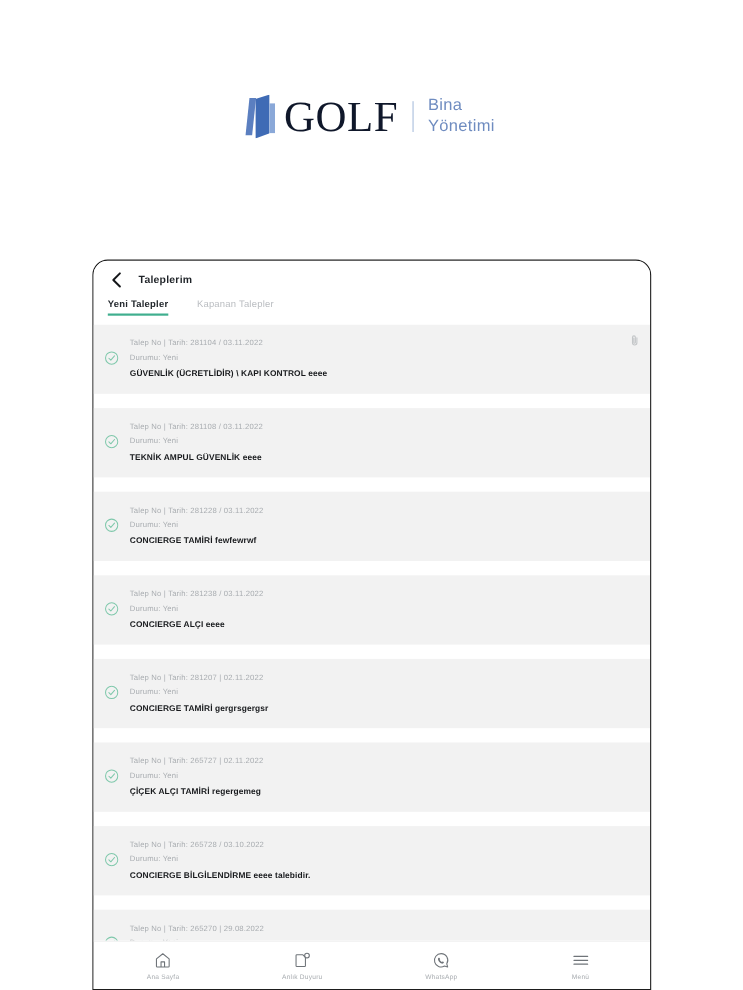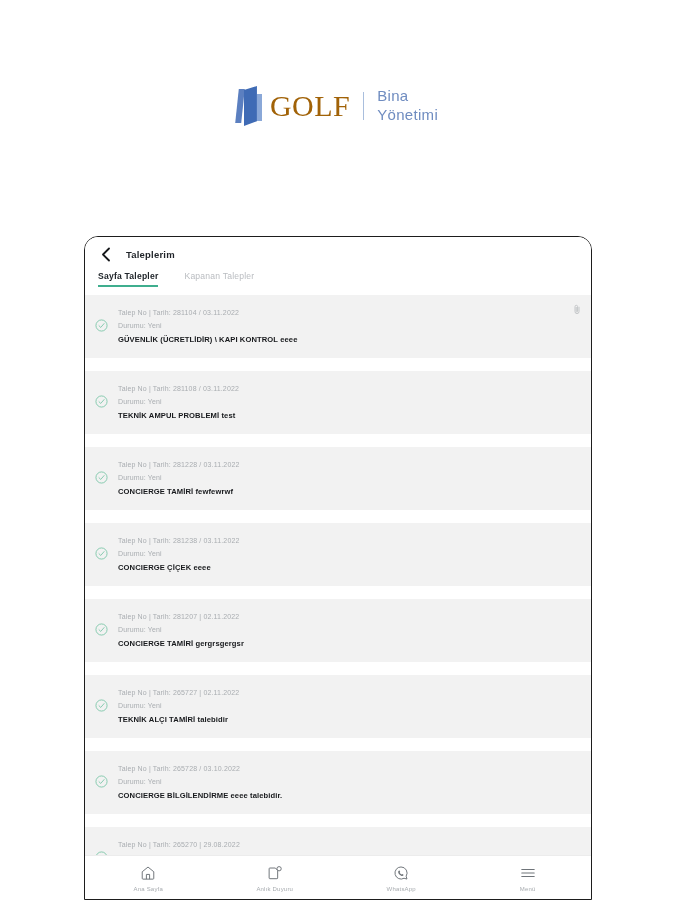--- a/index.html
+++ b/index.html
@@ -35,24 +35,24 @@
     width: 13px; height: 40px;
     background: #3f6bb5;
     clip-path: polygon(0 10%, 100% 0, 100% 88%, 0 100%);
   }
   .logo-mark .bar-c {
     position: absolute; left: 20px; top: 8px;
     width: 5px; height: 27px;
     background: #8aa8d8;
   }
   .logo-word {
-    font-size: 30px;
+    font-size: 39px;
     letter-spacing: 0.5px;
     font-weight: 400;
-    color: #a16207;
+    color: #0f172a;
     font-family: "Liberation Serif", "DejaVu Serif", serif;
     line-height: 1;
   }
   .logo-div {
     width: 1px; height: 28px; background: #a9bedd; margin: 0 6px;
   }
   .logo-sub {
     display: flex; flex-direction: column; justify-content: center;
     line-height: 1.25;
   }
@@ -235,21 +235,21 @@
   <div class="appbar">
     <div class="back-icon">
       <svg width="10" height="15" viewBox="0 0 10 15" fill="none">
         <path d="M8 1.5 L2 7.5 L8 13.5" stroke="#15171a" stroke-width="1.8" stroke-linecap="round" stroke-linejoin="round"></path>
       </svg>
     </div>
     <div class="appbar-title">Taleplerim</div>
   </div>
 
   <div class="tabs">
-    <div class="tab active">Sayfa Talepler</div>
+    <div class="tab active">Yeni Talepler</div>
     <div class="tab">Kapanan Talepler</div>
   </div>
 
   <div class="list">
 
     <div class="row">
       <span class="check">
         <svg width="13" height="13" viewBox="0 0 14 14" fill="none">
           <circle cx="7" cy="7" r="6" stroke="#7fc8ab" stroke-width="1"></circle>
           <path d="M4.3 7.2 L6.2 9.1 L9.8 4.9" stroke="#7fc8ab" stroke-width="1" stroke-linecap="round" stroke-linejoin="round"></path>
@@ -270,21 +270,21 @@
     <div class="row">
       <span class="check">
         <svg width="13" height="13" viewBox="0 0 14 14" fill="none">
           <circle cx="7" cy="7" r="6" stroke="#7fc8ab" stroke-width="1"></circle>
           <path d="M4.3 7.2 L6.2 9.1 L9.8 4.9" stroke="#7fc8ab" stroke-width="1" stroke-linecap="round" stroke-linejoin="round"></path>
         </svg>
       </span>
       <div class="row-body">
         <div class="meta">Talep No | Tarih: 281108 / 03.11.2022</div>
         <div class="status">Durumu: Yeni</div>
-        <div class="title">TEKNİK AMPUL PROBLEMİ test</div>
+        <div class="title">TEKNİK AMPUL GÜVENLİK eeee</div>
       </div>
     </div>
 
     <div class="row">
       <span class="check">
         <svg width="13" height="13" viewBox="0 0 14 14" fill="none">
           <circle cx="7" cy="7" r="6" stroke="#7fc8ab" stroke-width="1"></circle>
           <path d="M4.3 7.2 L6.2 9.1 L9.8 4.9" stroke="#7fc8ab" stroke-width="1" stroke-linecap="round" stroke-linejoin="round"></path>
         </svg>
       </span>
@@ -298,21 +298,21 @@
     <div class="row">
       <span class="check">
         <svg width="13" height="13" viewBox="0 0 14 14" fill="none">
           <circle cx="7" cy="7" r="6" stroke="#7fc8ab" stroke-width="1"></circle>
           <path d="M4.3 7.2 L6.2 9.1 L9.8 4.9" stroke="#7fc8ab" stroke-width="1" stroke-linecap="round" stroke-linejoin="round"></path>
         </svg>
       </span>
       <div class="row-body">
         <div class="meta">Talep No | Tarih: 281238 / 03.11.2022</div>
         <div class="status">Durumu: Yeni</div>
-        <div class="title">CONCIERGE ÇİÇEK eeee</div>
+        <div class="title">CONCIERGE ALÇI eeee</div>
       </div>
     </div>
 
     <div class="row">
       <span class="check">
         <svg width="13" height="13" viewBox="0 0 14 14" fill="none">
           <circle cx="7" cy="7" r="6" stroke="#7fc8ab" stroke-width="1"></circle>
           <path d="M4.3 7.2 L6.2 9.1 L9.8 4.9" stroke="#7fc8ab" stroke-width="1" stroke-linecap="round" stroke-linejoin="round"></path>
         </svg>
       </span>
@@ -326,21 +326,21 @@
     <div class="row">
       <span class="check">
         <svg width="13" height="13" viewBox="0 0 14 14" fill="none">
           <circle cx="7" cy="7" r="6" stroke="#7fc8ab" stroke-width="1"></circle>
           <path d="M4.3 7.2 L6.2 9.1 L9.8 4.9" stroke="#7fc8ab" stroke-width="1" stroke-linecap="round" stroke-linejoin="round"></path>
         </svg>
       </span>
       <div class="row-body">
         <div class="meta">Talep No | Tarih: 265727 | 02.11.2022</div>
         <div class="status">Durumu: Yeni</div>
-        <div class="title">TEKNİK ALÇI TAMİRİ talebidir</div>
+        <div class="title">ÇİÇEK ALÇI TAMİRİ regergemeg</div>
       </div>
     </div>
 
     <div class="row">
       <span class="check">
         <svg width="13" height="13" viewBox="0 0 14 14" fill="none">
           <circle cx="7" cy="7" r="6" stroke="#7fc8ab" stroke-width="1"></circle>
           <path d="M4.3 7.2 L6.2 9.1 L9.8 4.9" stroke="#7fc8ab" stroke-width="1" stroke-linecap="round" stroke-linejoin="round"></path>
         </svg>
       </span>

